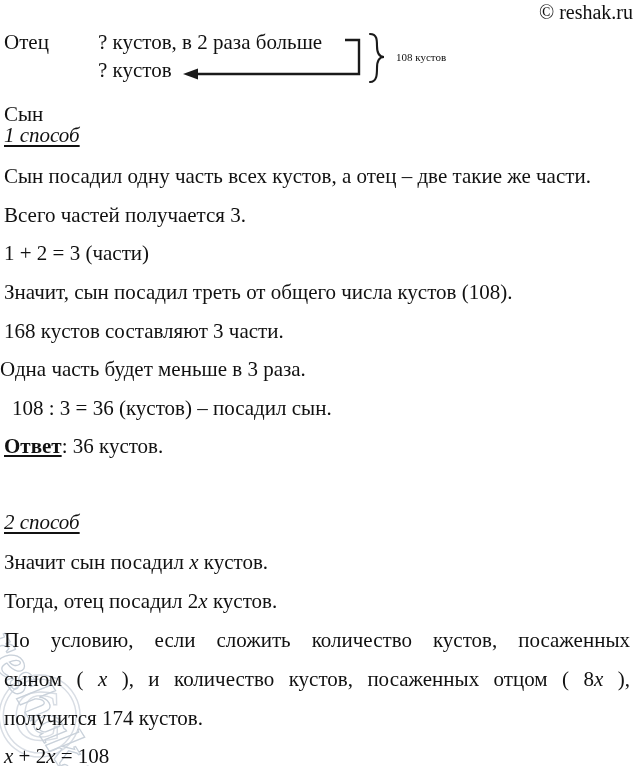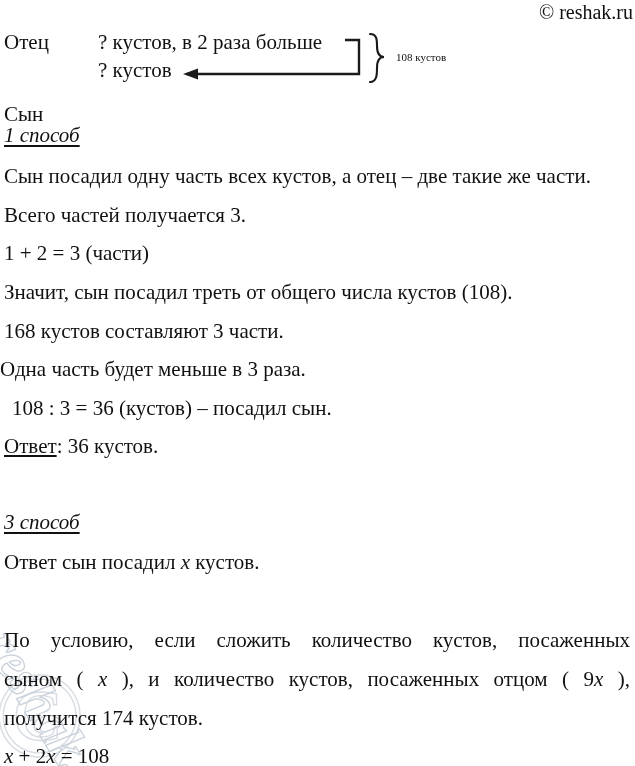--- a/index.html
+++ b/index.html
@@ -78,20 +78,21 @@
     white-space: normal;
   }
   .hdr {
     font-style: italic;
     text-decoration: underline;
     text-underline-offset: 3px;
   }
   .u {
     text-decoration: underline;
     text-underline-offset: 2px;
+    font-weight: bold;
   }
   .it { font-style: italic; }
 
   .copyright {
     position: absolute;
     right: 2px;
     top: 0px;
     font-size: 20px;
     line-height: 24px;
     white-space: nowrap;
@@ -169,31 +170,34 @@
   <div class="line" style="left:4px; top:241px;">1 + 2 = 3 (части)</div>
   <div class="line" style="left:4px; top:280px;">Значит, сын посадил треть от общего числа кустов (108).</div>
   <div class="line" style="left:4px; top:319px;">168 кустов составляют 3 части.</div>
   <div class="line" style="left:0; top:357px;">Одна часть будет меньше в 3 раза.</div>
   <div class="line" style="left:4px; top:396px;margin-left:8px;">108 : 3 = 36 (кустов) – посадил сын.</div>
 
   <div class="line" style="left:4px; top:434px;">
     <span class="u">Ответ</span><span>: 36 кустов.</span>
   </div>
 
-  <div class="line hdr" style="left:4px; top:510px;">3 способ</div>
+  <div class="line hdr" style="left:4px; top:510px;">2 способ</div>
 
   <div class="line" style="left:4px; top:550px;">
-    <span>Ответ сын посадил </span><span class="it">x</span><span> кустов.</span>
-  </div>
-
+    <span>Значит сын посадил </span><span class="it">x</span><span> кустов.</span>
+  </div>
+
+  <div class="line" style="left:4px; top:589px;">
+    <span>Тогда, отец посадил 2</span><span class="it">x</span><span> кустов.</span>
+  </div>
 
   <div class="just" style="left:4px; top:628px; width:626px;">По условию, если сложить количество кустов, посаженных</div>
 
   <div class="just" style="left:4px; top:667px; width:626px;">
-    <span>сыном ( </span><span class="it">x</span><span> ), и количество кустов, посаженных отцом ( 9</span><span class="it">x</span><span> ),</span>
+    <span>сыном ( </span><span class="it">x</span><span> ), и количество кустов, посаженных отцом ( 8</span><span class="it">x</span><span> ),</span>
   </div>
 
   <div class="line" style="left:4px; top:706px;">получится 174 кустов.</div>
 
   <div class="line" style="left:4px; top:744px;">
     <span class="it">x</span><span> + 2</span><span class="it">x</span><span> = 108</span>
   </div>
 
 </div>
 

